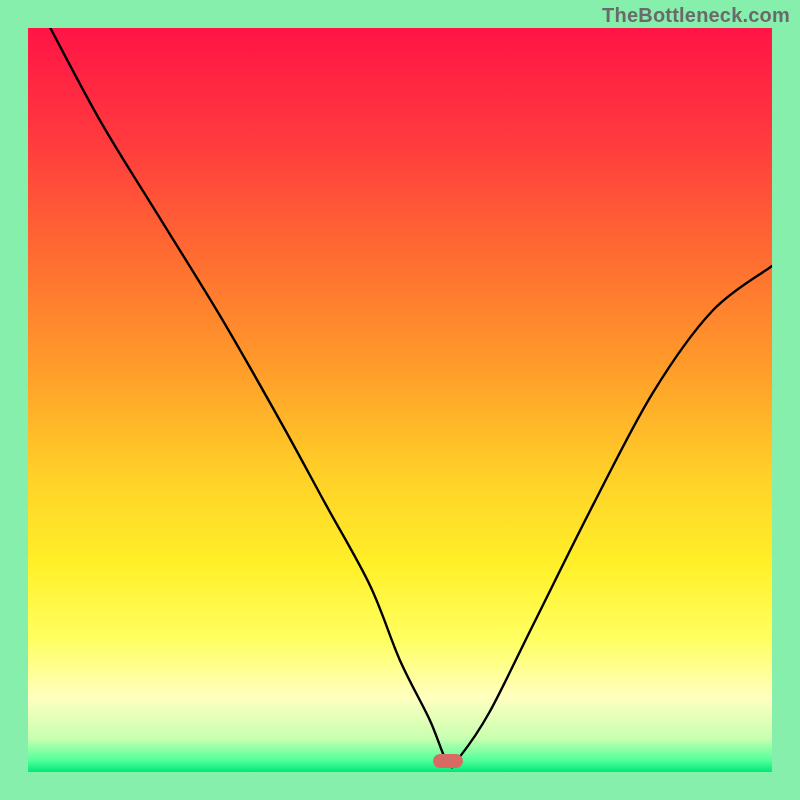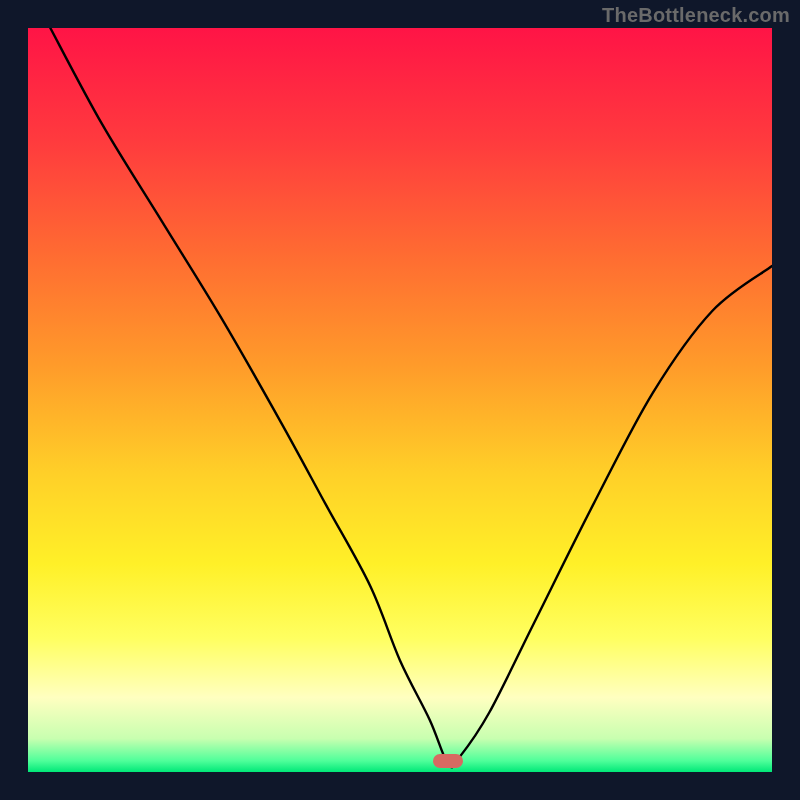--- a/index.html
+++ b/index.html
@@ -7,21 +7,21 @@
     padding: 0;
     width: 800px;
     height: 800px;
     background: #000;
     overflow: hidden;
   }
   .frame {
     position: relative;
     width: 800px;
     height: 800px;
-    background: #0f172a;
+    background: #86efac;
   }
   .plot-area {
     position: absolute;
     left: 28px;
     top: 28px;
     width: 744px;
     height: 744px;
     overflow: hidden;
   }
   .gradient {

